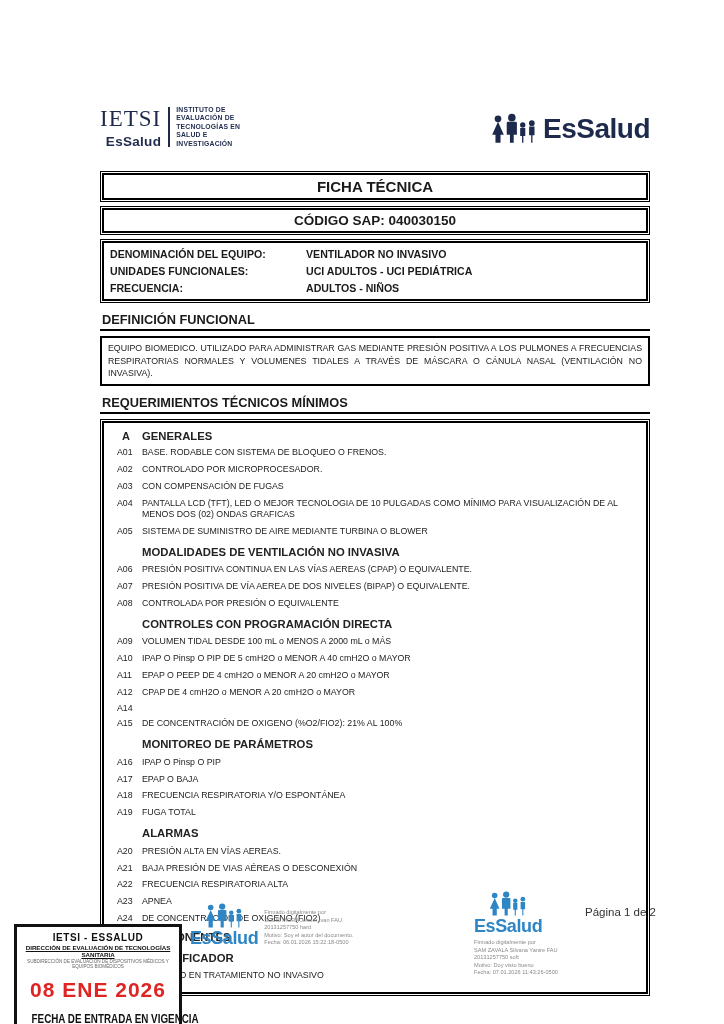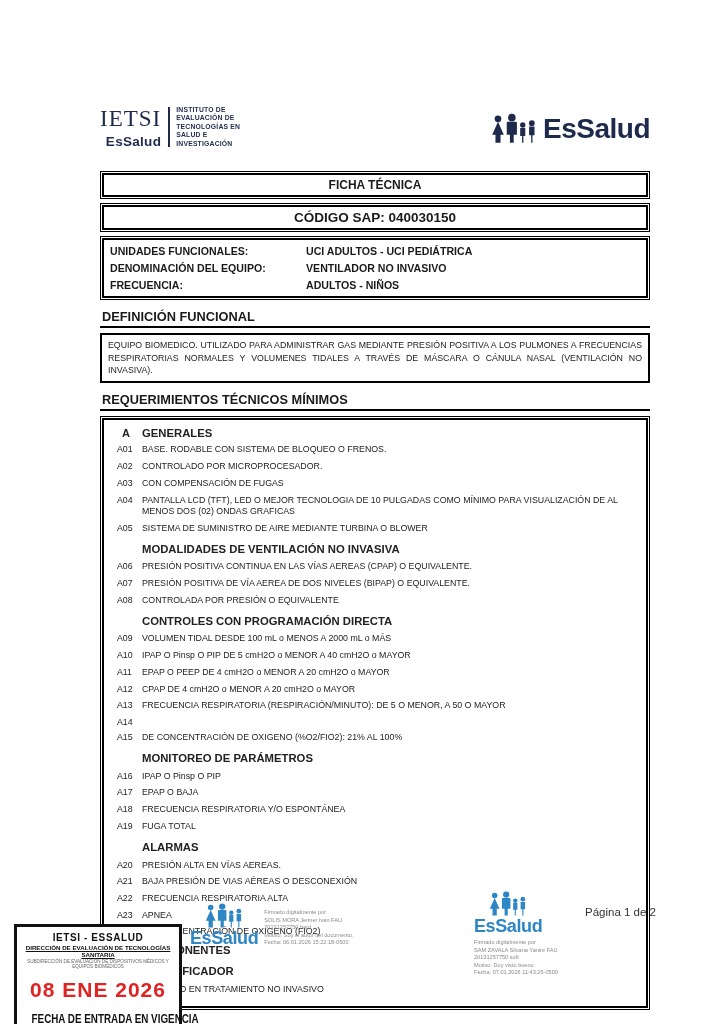--- a/index.html
+++ b/index.html
@@ -17,21 +17,21 @@
   .ietsi-divider{width:2px;background:var(--navy);margin:2px 6px 2px 7px;}
   .ietsi-tagline{display:flex;flex-direction:column;justify-content:center;
                  font-size:6.8px;font-weight:bold;color:var(--navy);line-height:8.6px;letter-spacing:.2px;}
   .essalud{display:flex;align-items:center;gap:5px;margin-top:8px;}
   .essalud .family{width:48px;height:32px;color:var(--navy);}
   .essalud-word{font-size:28px;font-weight:bold;color:var(--navy);letter-spacing:-.5px;}
 
   
   .dbox{border:1px solid #000;padding:1px;margin-bottom:4px;}
   .dbox-in{border:2px solid #000;}
-  .titlebar .dbox-in{text-align:center;font-weight:bold;font-size:12px;padding:3px 0;}
+  .titlebar .dbox-in{text-align:center;font-weight:bold;font-size:15px;padding:3px 0;}
   .codebar .dbox-in{text-align:center;font-weight:bold;font-size:13.5px;padding:3px 0;}
 
   
   .eq-table .dbox-in{padding:3px 6px;}
   .eq-row{display:flex;font-size:10.6px;font-weight:bold;padding:2.4px 0;}
   .eq-label{width:196px;flex:none;}
   .eq-value{flex:1;}
 
   
   .sec-head{font-size:12.8px;font-weight:bold;border-bottom:2px solid #000;
@@ -121,27 +121,27 @@
       <div class="dbox-in">FICHA TÉCNICA</div>
     </div>
     <div class="dbox codebar">
       <div class="dbox-in">CÓDIGO SAP: 040030150</div>
     </div>
 
     <div class="dbox eq-table">
       <div class="dbox-in">
 
           <div class="eq-row">
+            <div class="eq-label">DENOMINACIÓN DEL EQUIPO:</div>
+            <div class="eq-value">VENTILADOR NO INVASIVO</div>
+          </div>
+
+          <div class="eq-row">
             <div class="eq-label">UNIDADES FUNCIONALES:</div>
             <div class="eq-value">UCI ADULTOS - UCI PEDIÁTRICA</div>
-          </div>
-
-          <div class="eq-row">
-            <div class="eq-label">DENOMINACIÓN DEL EQUIPO:</div>
-            <div class="eq-value">VENTILADOR NO INVASIVO</div>
           </div>
 
           <div class="eq-row">
             <div class="eq-label">FRECUENCIA:</div>
             <div class="eq-value">ADULTOS - NIÑOS</div>
           </div>
         </div>
     </div>
 
     <div class="sec-head">DEFINICIÓN FUNCIONAL</div>
@@ -221,24 +221,20 @@
           <div class="req-row row-item">
             <div class="req-code">A11</div>
             <div class="req-text">EPAP O PEEP DE 4 cmH2O o MENOR A 20 cmH2O o MAYOR</div>
           </div>
 
           <div class="req-row row-item">
             <div class="req-code">A12</div>
             <div class="req-text">CPAP DE 4 cmH2O o MENOR A 20 cmH2O o MAYOR</div>
           </div>
 
-          <div class="req-row row-item">
-            <div class="req-code">A13</div>
-            <div class="req-text">FRECUENCIA RESPIRATORIA (RESPIRACIÓN/MINUTO): DE 5 O MENOR, A 50 O MAYOR</div>
-          </div>
 
           <div class="req-row row-item">
             <div class="req-code">A14</div>
           </div>
 
           <div class="req-row row-item">
             <div class="req-code">A15</div>
             <div class="req-text">DE CONCENTRACIÓN DE OXIGENO (%O2/FIO2): 21% AL 100%</div>
           </div>
 

